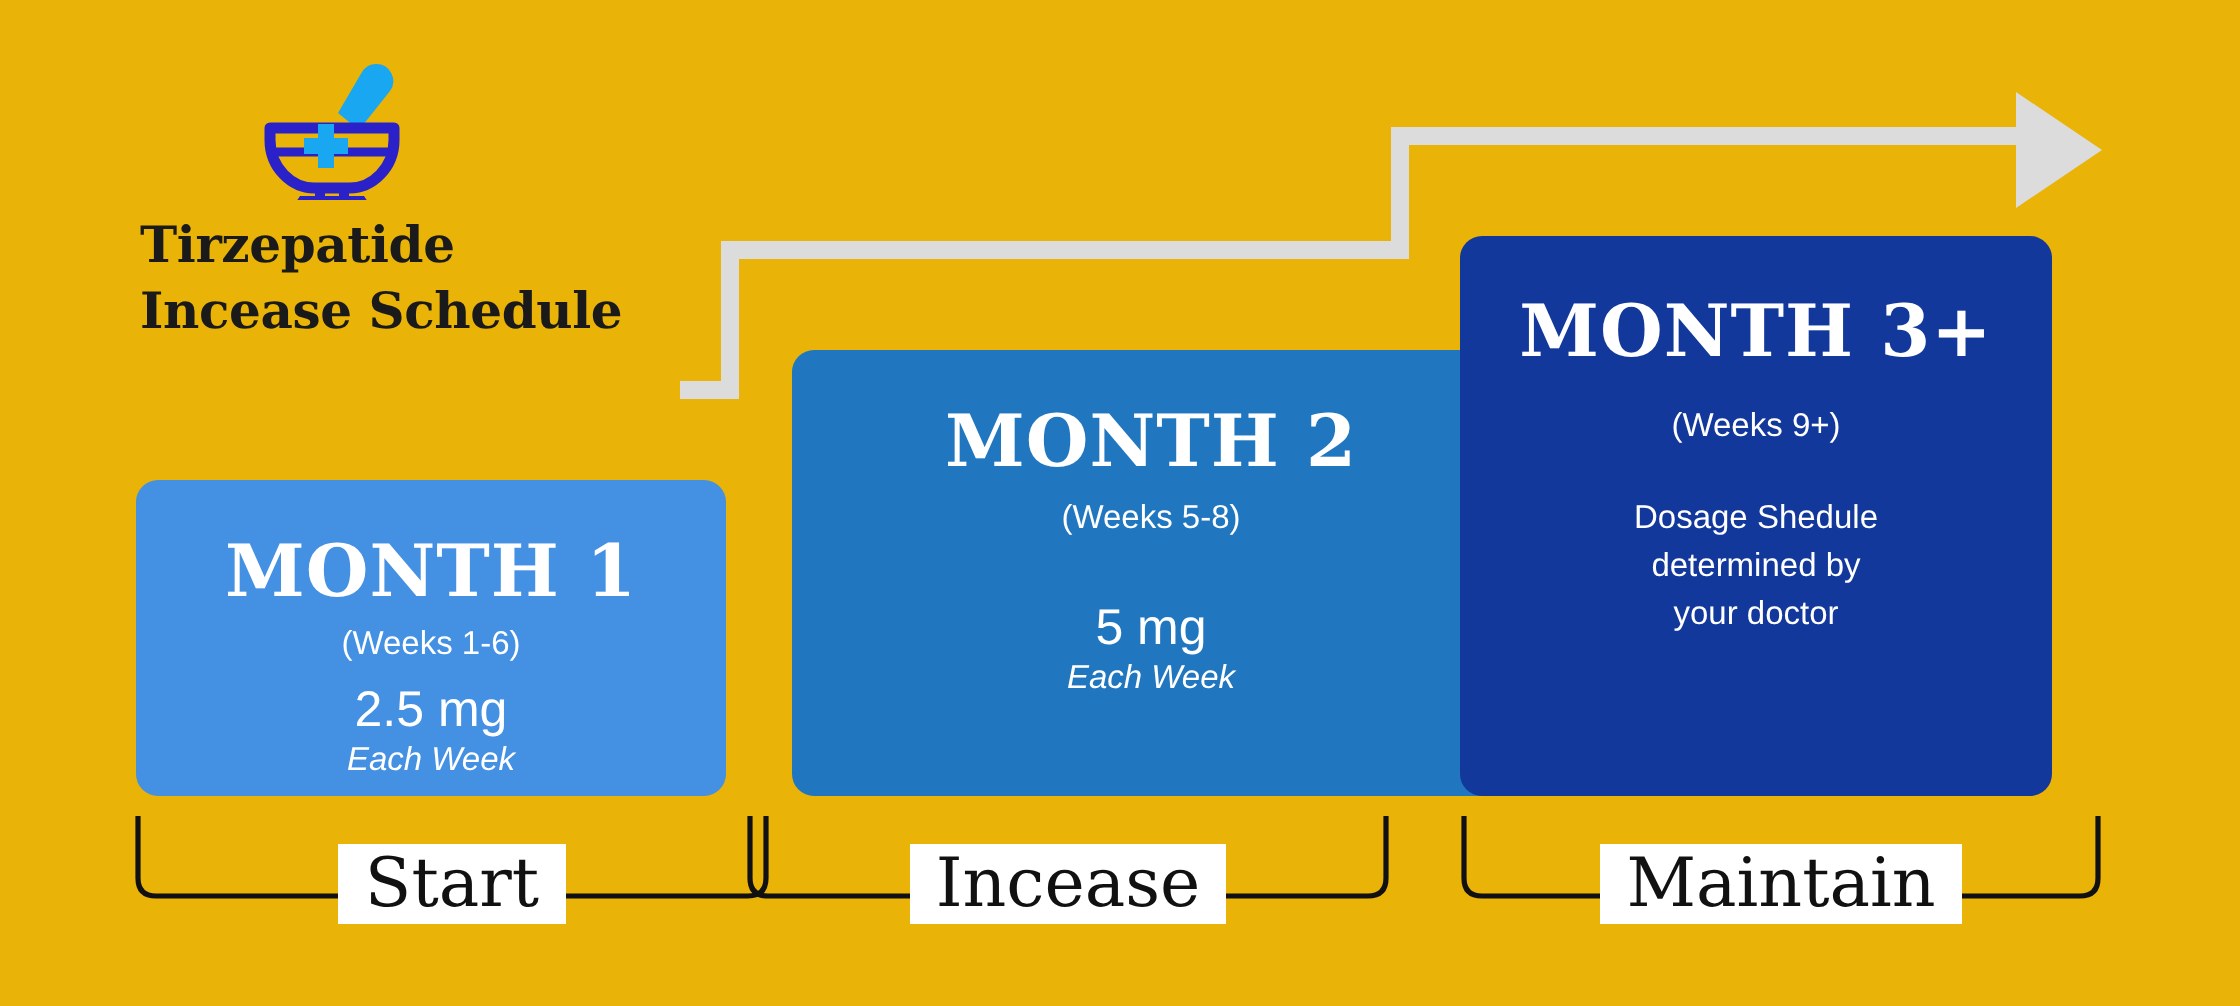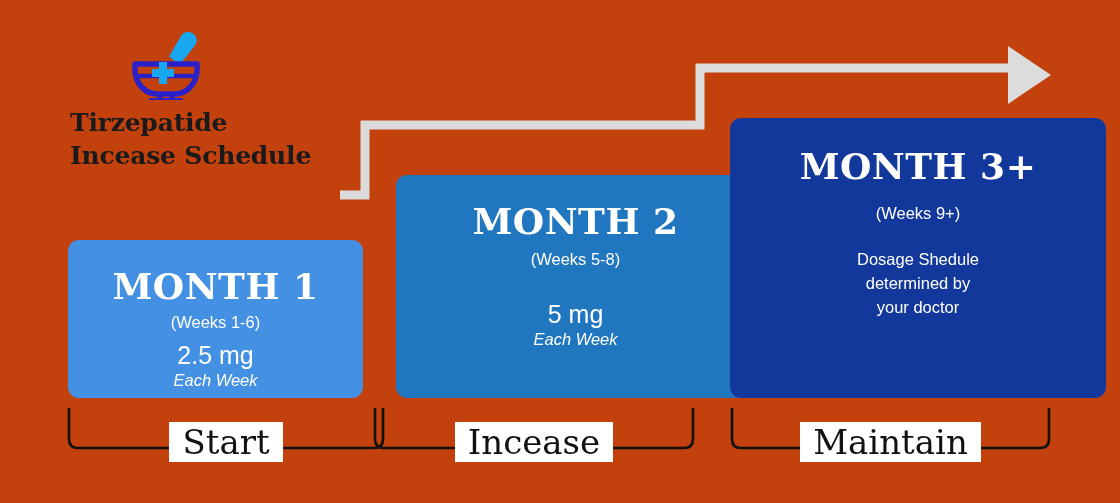--- a/index.html
+++ b/index.html
@@ -5,21 +5,21 @@
 <style>
   html, body {
     margin: 0;
     padding: 0;
     background: #ffffff;
   }
   #stage {
     position: relative;
     width: 1120px;
     height: 503px;
-    background: #c2410c;
+    background: #eab308;
     overflow: hidden;
     font-family: "Liberation Sans", sans-serif;
   }
 
   
   #stair-arrow {
     position: absolute;
     left: 0;
     top: 0;
     width: 1120px;
@@ -116,21 +116,21 @@
     width: 359px; height: 223px;
     background: #2176c0;
     padding-top: 28px;
   }
   #card-month-2 .card-weeks { margin-top: 11px; }
   #card-month-2 .card-dose  { margin-top: 30px; }
 
   
   #card-month-3 {
     left: 730px; top: 118px;
-    width: 376px; height: 280px;
+    width: 296px; height: 280px;
     background: #13389b;
     padding-top: 30px;
     align-items: center;
   }
   #card-month-3 .card-weeks { margin-top: 20px; }
   #card-month-3 .card-note  { margin-top: 24px; }
 
   
   .phase {
     position: absolute;

